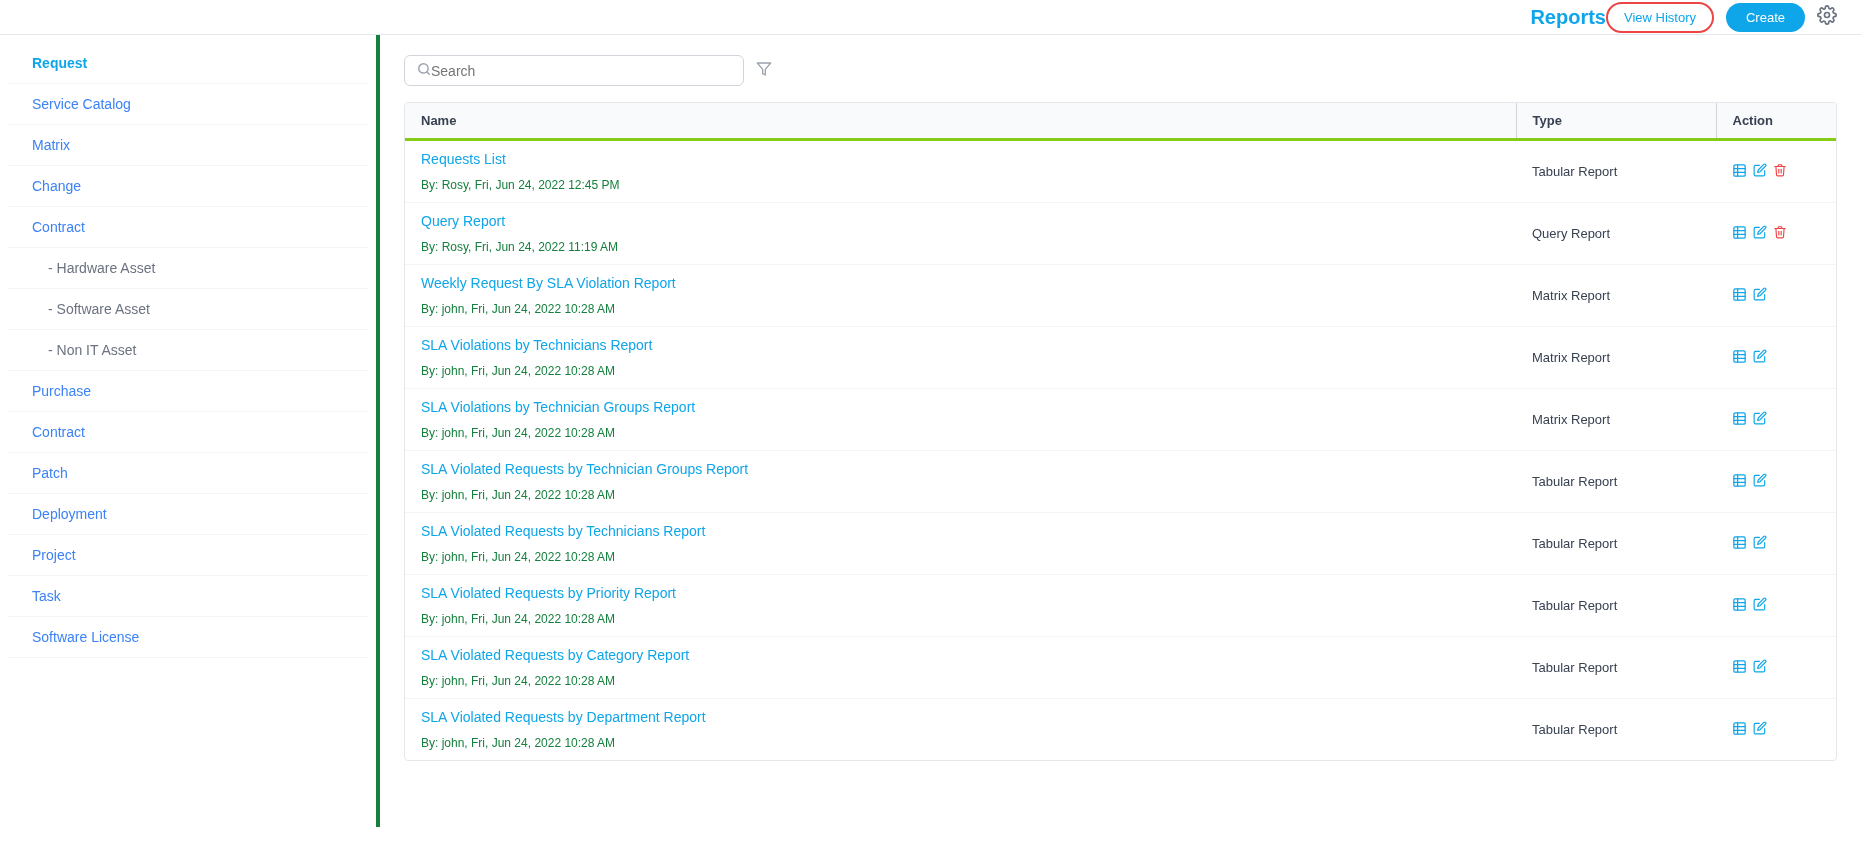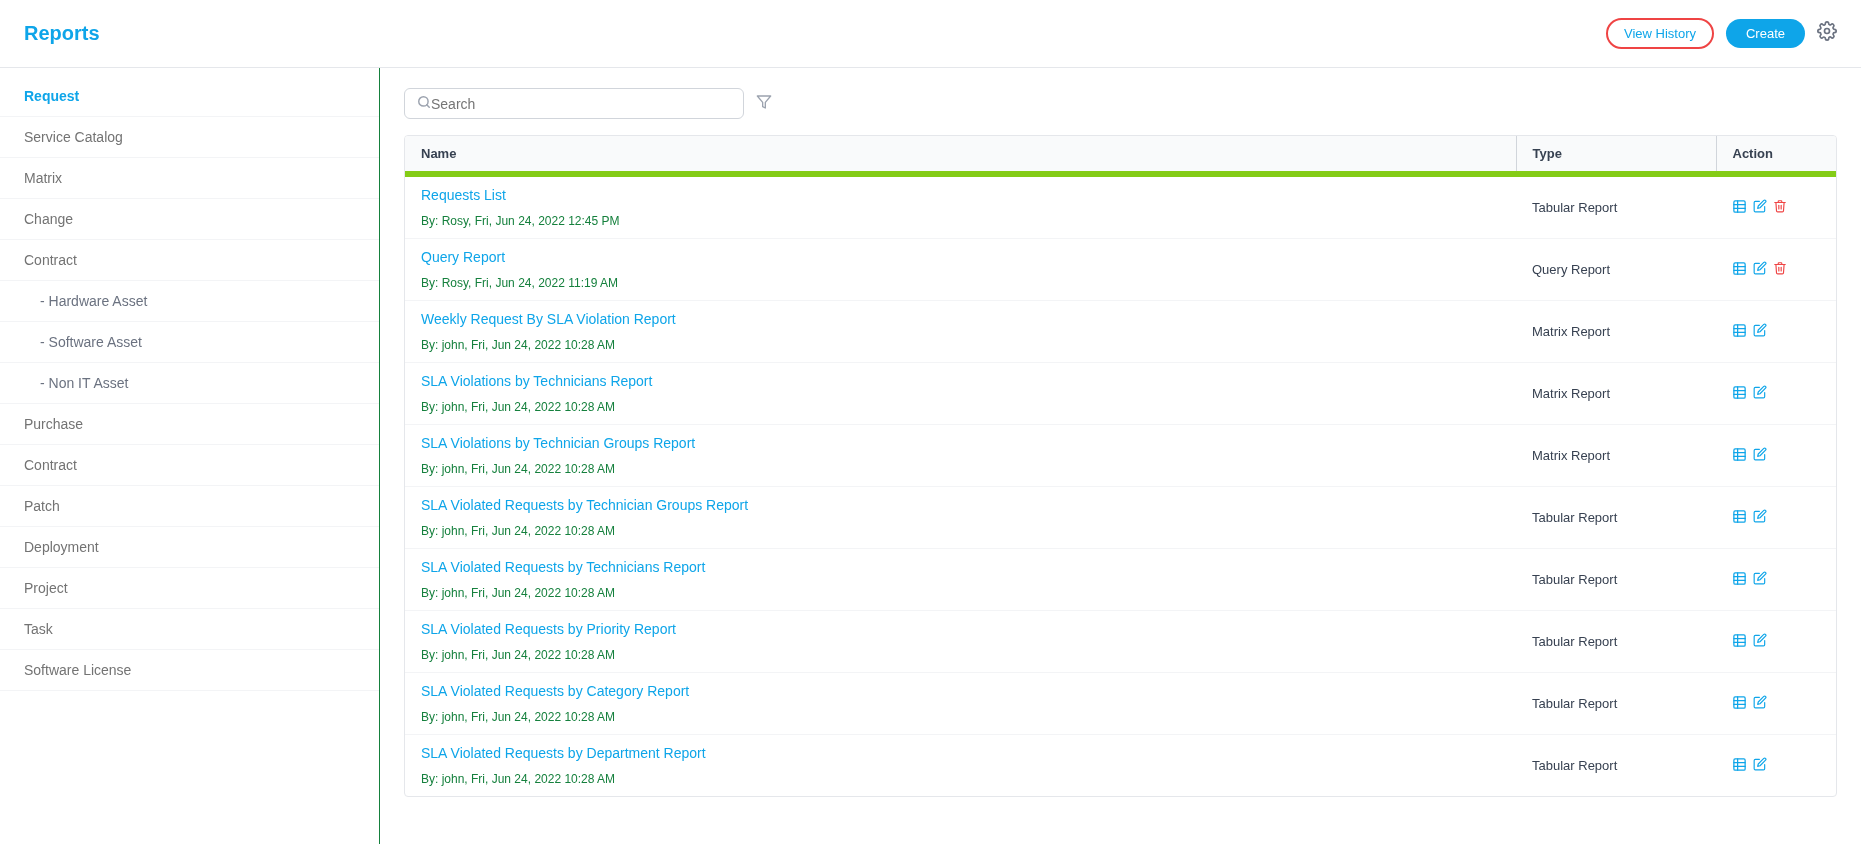--- a/index.html
+++ b/index.html
@@ -2,23 +2,23 @@
 <html><head>
   <meta charset="utf-8">
   <style>
     * { box-sizing: border-box; margin: 0; padding: 0; }
     body { font-family: -apple-system, BlinkMacSystemFont, 'Segoe UI', sans-serif; background: #fff; color: #333; font-size: 14px; }
 
     
     .header {
       display: flex;
       align-items: center;
-      justify-content: space-between;
+      justify-content: flex-end;
       padding: 0 24px;
-      height: 68px;
+      height: 35px;
       border-bottom: 1px solid #e5e7eb;
     }
     .header-title {
       font-size: 20px;
       font-weight: 700;
       color: #0ea5e9;
     }
     .header-actions {
       display: flex;
       align-items: center;
@@ -53,28 +53,28 @@
     
     .layout {
       display: flex;
       height: calc(100vh - 52px);
     }
 
     
     .sidebar {
       width: 380px;
       min-width: 380px;
-      border-right: 1px solid #15803d;
+      border-right: 4px solid #15803d;
       overflow-y: auto;
-      padding: 8px 0;
+      padding: 8px 8px;
     }
     .sidebar-item {
       padding: 12px 24px;
       cursor: pointer;
-      color: #737373;
+      color: #3b82f6;
       border-bottom: 1px solid #f3f4f6;
       font-size: 14px;
     }
     .sidebar-item.active {
       color: #0ea5e9;
       font-weight: 600;
     }
     .sidebar-item.sub {
       padding-left: 40px;
       color: #6b7280;
@@ -125,21 +125,21 @@
     }
     thead tr {
       background: #f9fafb;
     }
     thead th {
       padding: 10px 16px;
       text-align: left;
       font-size: 13px;
       font-weight: 600;
       color: #374151;
-      border-bottom: 6px solid #84cc16;
+      border-bottom: 3px solid #84cc16;
     }
     thead th.type-col {
       border-left: 1px solid #d1d5db;
       width: 200px;
     }
     thead th.action-col {
       border-left: 1px solid #d1d5db;
       width: 120px;
     }
     tbody tr {

